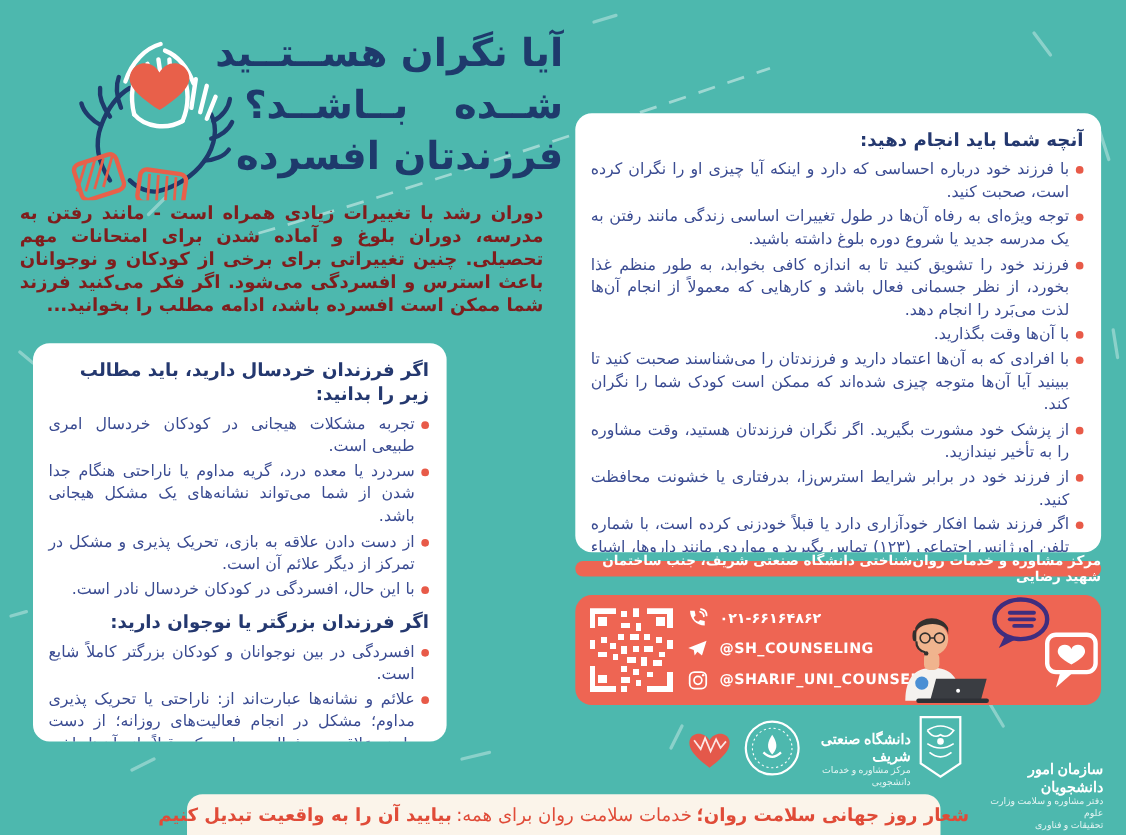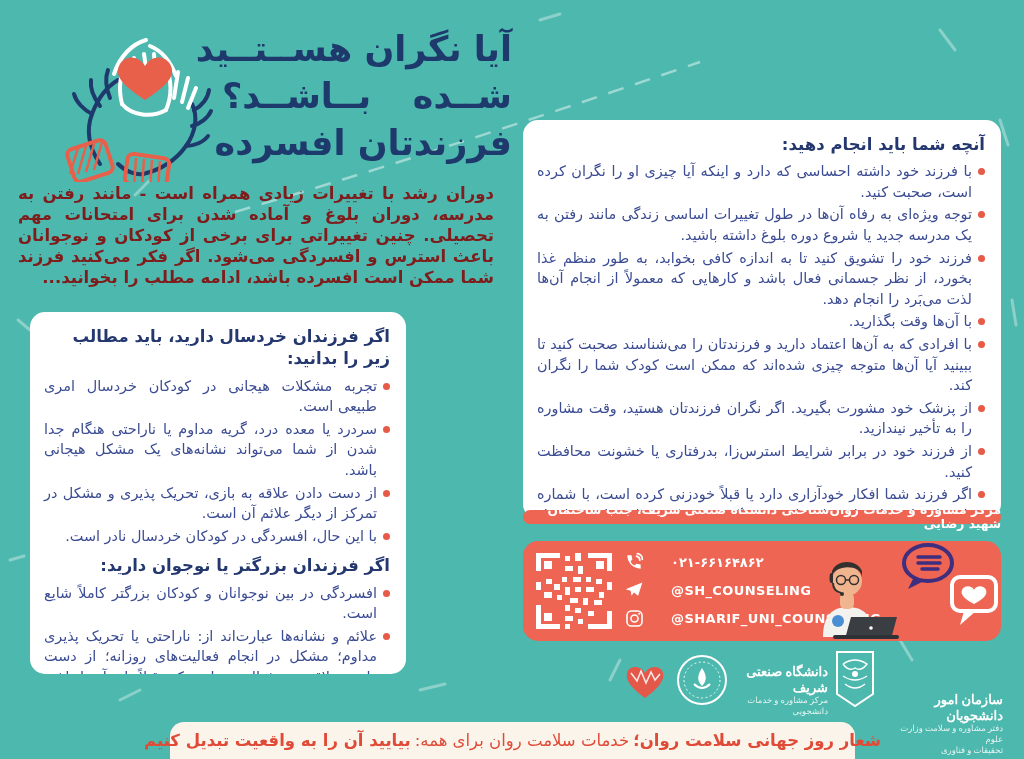--- a/index.html
+++ b/index.html
@@ -24,21 +24,21 @@
     top:183px;left:18px;width:476px;
     color:#7f1d1d;font-weight:bold;font-size:16.5px;line-height:1.28;
     text-align:justify;
   }
   
   .card{
     background:#ffffff;border-radius:15px;box-sizing:border-box;
     padding:12px 16px 10px 14px;overflow:hidden;
   }
   .card-left{top:312px;left:30px;width:376px;height:362px;}
-  .card-right{top:120px;left:523px;width:478px;height:399px;}
+  .card-right{top:103px;left:523px;width:478px;height:399px;}
   .card h3{
     margin:2px 0 5px 0;color:#24386f;font-size:16.5px;line-height:1.35;font-weight:bold;
   }
   .card h3.second{margin-top:9px;}
   .card ul{list-style:none;margin:0;padding:0;}
   .card li{
     position:relative;padding-right:13px;margin:0 0 2px 0;
     color:#3b4c92;font-size:14.4px;line-height:1.43;text-align:justify;
   }
   .card li::before{
@@ -51,21 +51,21 @@
     background:#ee6553;border-radius:13px;
     display:flex;align-items:center;justify-content:center;
     color:#fff;font-weight:bold;font-size:12.3px;
   }
   
   .contact-card{
     top:541px;left:523px;width:478px;height:100px;box-sizing:border-box;
     background:#ee6553;border-radius:15px;direction:ltr;
   }
   .qr{position:absolute;left:13px;top:12px;width:76px;height:76px;}
-  .c-row{position:absolute;display:flex;align-items:center;gap:26px;color:#fff;}
+  .c-row{position:absolute;display:flex;align-items:center;gap:9px;color:#fff;}
   .c-row .ic{width:22px;height:22px;flex:0 0 auto;display:flex;align-items:center;justify-content:center;}
   .c-row .txt{font-weight:bold;font-size:13px;letter-spacing:.4px;}
   .row-phone{left:100px;top:10px;}
   .row-telegram{left:100px;top:38px;}
   .row-instagram{left:100px;top:66px;}
   .person{position:absolute;left:270px;top:8px;width:110px;height:90px;}
   .bubble-purple{position:absolute;left:375px;top:0px;width:58px;height:52px;}
   .bubble-white{position:absolute;left:425px;top:32px;width:52px;height:56px;}
   
   .footer-heart{top:663px;left:624px;width:42px;height:38px;}
@@ -166,21 +166,21 @@
   <ul>
     <li>افسردگی در بین نوجوانان و کودکان بزرگتر کاملاً شایع است.</li>
     <li>علائم و نشانه‌ها عبارت‌اند از: ناراحتی یا تحریک پذیری مداوم؛ مشکل در انجام فعالیت‌های روزانه؛ از دست دادن علاقه به فعالیت هایی که قبلاً از آن‌ها لذت می‌بردند؛ کناره‌گیری از دیگران؛ احساس بی‌ارزشی یا احساس گناه؛ خستگی؛ بی‌قراری؛ مشکل در تمرکز؛ تغییر در اشتها یا الگوهای خواب؛ اقدام به رفتارهای پرخطری که قبلاً انجام نمی‌دادند.</li>
     <li>افسردگی نشانه ضعف نیست و قابل پیشگیری و درمان است.</li>
   </ul>
 </div>
 
 <div class="abs card card-right">
   <h3>آنچه شما باید انجام دهید:</h3>
   <ul>
-    <li>با فرزند خود داشته احساسی که دارد و اینکه آیا چیزی او را نگران کرده است، صحبت کنید.</li>
+    <li>با فرزند خود درباره احساسی که دارد و اینکه آیا چیزی او را نگران کرده است، صحبت کنید.</li>
     <li>توجه ویژه‌ای به رفاه آن‌ها در طول تغییرات اساسی زندگی مانند رفتن به یک مدرسه جدید یا شروع دوره بلوغ داشته باشید.</li>
     <li>فرزند خود را تشویق کنید تا به اندازه کافی بخوابد، به طور منظم غذا بخورد، از نظر جسمانی فعال باشد و کارهایی که معمولاً از انجام آن‌ها لذت می‌بَرد را انجام دهد.</li>
     <li>با آن‌ها وقت بگذارید.</li>
     <li>با افرادی که به آن‌ها اعتماد دارید و فرزندتان را می‌شناسند صحبت کنید تا ببینید آیا آن‌ها متوجه چیزی شده‌اند که ممکن است کودک شما را نگران کند.</li>
     <li>از پزشک خود مشورت بگیرید. اگر نگران فرزندتان هستید، وقت مشاوره را به تأخیر نیندازید.</li>
     <li>از فرزند خود در برابر شرایط استرس‌زا، بدرفتاری یا خشونت محافظت کنید.</li>
     <li>اگر فرزند شما افکار خودآزاری دارد یا قبلاً خودزنی کرده است، با شماره تلفن اورژانس اجتماعی (۱۲۳) تماس بگیرید و مواردی مانند داروها، اشیاء تیز و سایر وسایل پرخطر را دور از دسترس او نگه دارید.</li>
   </ul>
 </div>
 

